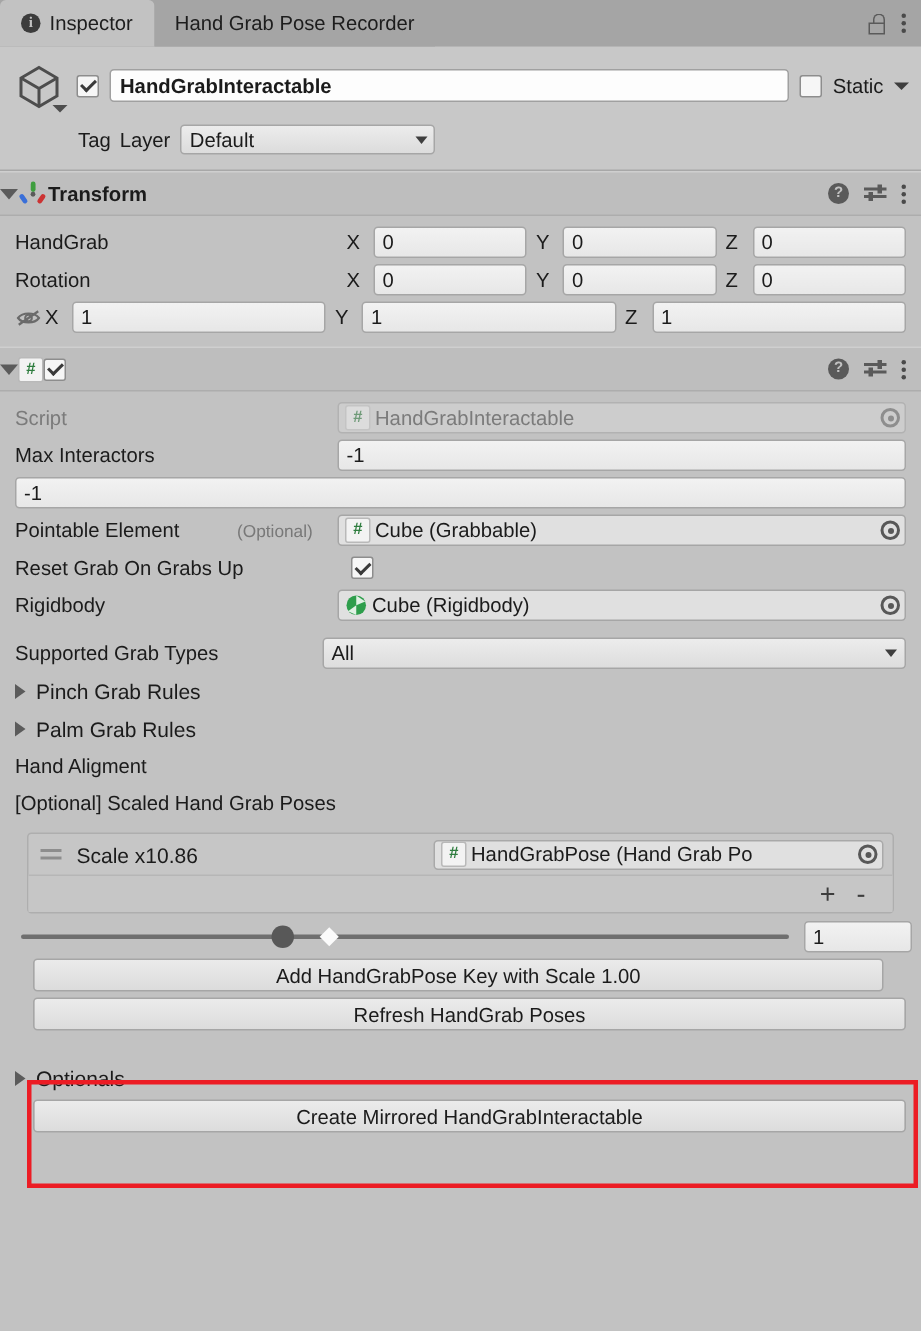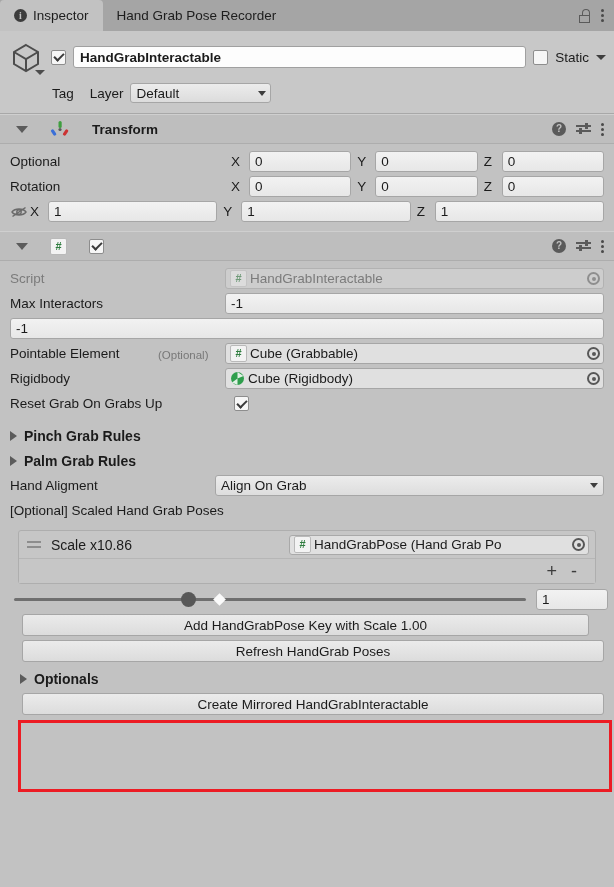--- a/index.html
+++ b/index.html
@@ -49,22 +49,22 @@
   .go-row2{display:flex;align-items:center;gap:6px;margin-top:8px;padding-left:44px;}
   .lbl{font-size:13.5px;color:#1b1b1b;}
   .dd{height:20px;background:#e4e4e4;border:1px solid #a6a6a6;border-radius:3px;
     display:flex;align-items:center;padding:0 4px 0 6px;font-size:13.5px;box-sizing:border-box;
     background-image:linear-gradient(#ececec,#dcdcdc);}
   .dd .arw{margin-left:auto;width:0;height:0;border-left:4px solid transparent;
     border-right:4px solid transparent;border-top:5px solid #3e3e3e;}
 
   
   .comp{background:#c2c2c2;}
-  .comp-head{height:28px;background:#bebebe;display:flex;align-items:center;gap:22px;
-    padding:0 10px 0 16px;border-bottom:1px solid #adadad;border-top:1px solid #cfcfcf;}
+  .comp-head{height:28px;background:#bebebe;display:flex;align-items:center;gap:0;
+    padding:0 10px 0 0;border-bottom:1px solid #adadad;border-top:1px solid #cfcfcf;}
   .fold{width:0;height:0;border-left:6px solid transparent;border-right:6px solid transparent;
     border-top:7px solid #5b5b5b;flex:none;}
   .fold.closed{border-left:7px solid #5b5b5b;border-top:5px solid transparent;
     border-bottom:5px solid transparent;border-right:none;}
   .comp-title{font-weight:bold;font-size:13.5px;}
   .head-right{margin-left:auto;display:flex;align-items:center;gap:10px;}
   .help-ic{width:14px;height:14px;border-radius:50%;background:#5a5a5a;color:#c2c2c2;font-size:10px;
     font-weight:bold;display:flex;align-items:center;justify-content:center;line-height:1;}
   .pre-ic{width:15px;height:13px;position:relative;}
   .pre-ic b{position:absolute;left:0;height:2px;background:#5a5a5a;display:block;}
@@ -94,21 +94,21 @@
   .rb-ic{width:15px;height:15px;flex:none;}
   .pick{margin-left:auto;width:13px;height:13px;border-radius:50%;border:2px solid #585858;
     display:flex;align-items:center;justify-content:center;flex:none;box-sizing:border-box;}
   .pick:after{content:"";width:4px;height:4px;border-radius:50%;background:#585858;}
   .pick.dim{border-color:#8e8e8e;}
   .pick.dim:after{background:#8e8e8e;}
 
   .dd-full{flex:1;height:21px;background:#e4e4e4;border:1px solid #a6a6a6;border-radius:3px;
     display:flex;align-items:center;padding:0 5px;font-size:13.5px;box-sizing:border-box;
     background-image:linear-gradient(#ececec,#dddddd);}
-  .foldrow{display:flex;align-items:center;height:25px;gap:7px;padding-left:8px;font-weight:bold;}
+  .foldrow{display:flex;align-items:center;height:25px;gap:7px;padding-left:8px;}
   .optional-note{font-size:11.5px;color:#787878;position:absolute;}
   .plain-row{height:24px;display:flex;align-items:center;font-size:13.5px;}
 
   
   .listbox{margin:1px 0 0 18px;border:1px solid #aeaeae;border-radius:3px;background:#c6c6c6;
     width:578px;box-sizing:border-box;}
   .list-item{display:flex;align-items:center;height:27px;padding:0 6px 0 8px;gap:10px;}
   .grip{width:14px;height:10px;display:flex;flex-direction:column;justify-content:center;gap:3px;flex:none;}
   .grip b{display:block;height:2px;background:#8d8d8d;width:100%;}
   .list-obj{width:300px;height:20px;background:#e0e0e0;border:1px solid #a9a9a9;border-radius:3px;
@@ -172,22 +172,22 @@
       <span class="cbx checked"></span>
       <span class="name-field">
         <span>HandGrabInteractable</span>
       </span>
       <span class="cbx"></span>
       <span class="static-lbl">Static</span>
       <span class="caret-dn"></span>
     </div>
     <div class="go-row2">
       <span class="lbl">Tag</span>
-      <span class="lbl" style="margin-left:10px">Layer</span>
-      <span class="dd" style="width:141px">
+      <span class="lbl" style="">Layer</span>
+      <span class="dd" style="width:170px">
         <span>Default</span>
         <span class="arw"></span>
       </span>
     </div>
   </div>
 
   <div class="comp">
     <div class="comp-head">
       <span class="fold"></span>
       <span class="axis-ic">
@@ -209,21 +209,21 @@
         </span>
         <span class="kebab">
             <i></i>
             <i></i>
             <i></i>
           </span>
       </span>
     </div>
     <div class="rows">
       <div class="row">
-        <span class="rlbl">Optional</span>
+        <span class="rlbl">HandGrab</span>
         <span class="vec">
           <span class="axl">X</span>
           <span class="fld">
               <span>0</span>
             </span>
           <span class="axl">Y</span>
           <span class="fld">
               <span>0</span>
             </span>
           <span class="axl">Z</span>
@@ -325,57 +325,60 @@
           <span class="optional-note" style="left:148px;top:3px">(Optional)</span>
         </span>
         <span class="obj-fld">
           <span class="hash-ic">#</span>
           <span>Cube (Grabbable)</span>
           <span class="pick"></span>
         </span>
       </div>
 
       <div class="row">
+        <span class="rlbl" style="width:224px;overflow:hidden;white-space:nowrap">Reset Grab On Grabs Up</span>
+        <span class="cbx checked"></span>
+      </div>
+
+      <div class="row">
         <span class="rlbl">Rigidbody</span>
         <span class="obj-fld">
           <span class="rb-ic">
             <svg width="15" height="15" viewBox="0 0 15 15">
               <circle cx="7.5" cy="7.5" r="6.5" fill="#2e9e4c"></circle>
               <path d="M7.5 1 L7.5 7.5 L13.5 5 Z" fill="#ffffff" opacity="0.85"></path>
               <path d="M7.5 7.5 L2 11.5 L7.5 14 Z" fill="#ffffff" opacity="0.85"></path>
             </svg>
           </span>
           <span>Cube (Rigidbody)</span>
           <span class="pick"></span>
         </span>
       </div>
 
-      <div class="row">
-        <span class="rlbl" style="width:224px;overflow:hidden;white-space:nowrap">Reset Grab On Grabs Up</span>
-        <span class="cbx checked"></span>
-      </div>
-
       <div style="height:7px"></div>
 
+      <div class="row">
+        <span class="rlbl" style="width:205px">Supported Grab Types</span>
+        <span class="dd-full">
+          <span>All</span>
+          <span class="arw" style="margin-left:auto;width:0;height:0;border-left:4px solid transparent;border-right:4px solid transparent;border-top:5px solid #3e3e3e;"></span>
+        </span>
+      </div>
 
       <div class="foldrow" style="padding-left:0">
         <span class="fold closed"></span>
         <span>Pinch Grab Rules</span>
       </div>
       <div class="foldrow" style="padding-left:0">
         <span class="fold closed"></span>
         <span>Palm Grab Rules</span>
       </div>
 
       <div class="row">
         <span class="rlbl" style="width:205px">Hand Aligment</span>
-        <span class="dd-full">
-          <span>Align On Grab</span>
-          <span class="arw" style="margin-left:auto;width:0;height:0;border-left:4px solid transparent;border-right:4px solid transparent;border-top:5px solid #3e3e3e;"></span>
-        </span>
       </div>
 
       <div class="plain-row">
         <span>[Optional] Scaled Hand Grab Poses</span>
       </div>
     </div>
 
     <div class="listbox">
       <div class="list-item">
         <span class="grip">
@@ -406,21 +409,21 @@
       </span>
     </div>
 
     <div style="padding:0 25px 0 22px">
       <div class="btn">Add HandGrabPose Key with Scale 1.00</div>
     </div>
     <div style="padding:4px 10px 0 22px">
       <div class="btn">Refresh HandGrab Poses</div>
     </div>
 
-    <div class="foldrow" style="padding-left:20px;margin-top:4px">
+    <div class="foldrow" style="padding-left:10px;margin-top:19px">
       <span class="fold closed"></span>
       <span>Optionals</span>
     </div>
 
     <div style="padding:2px 10px 0 22px">
       <div class="btn">Create Mirrored HandGrabInteractable</div>
     </div>
   </div>
 
   <div class="hl-box" id="hlbox" style="left: 18px; top: 720px; width: 594px; height: 72px; border-color: rgb(236, 28, 36);"></div>

